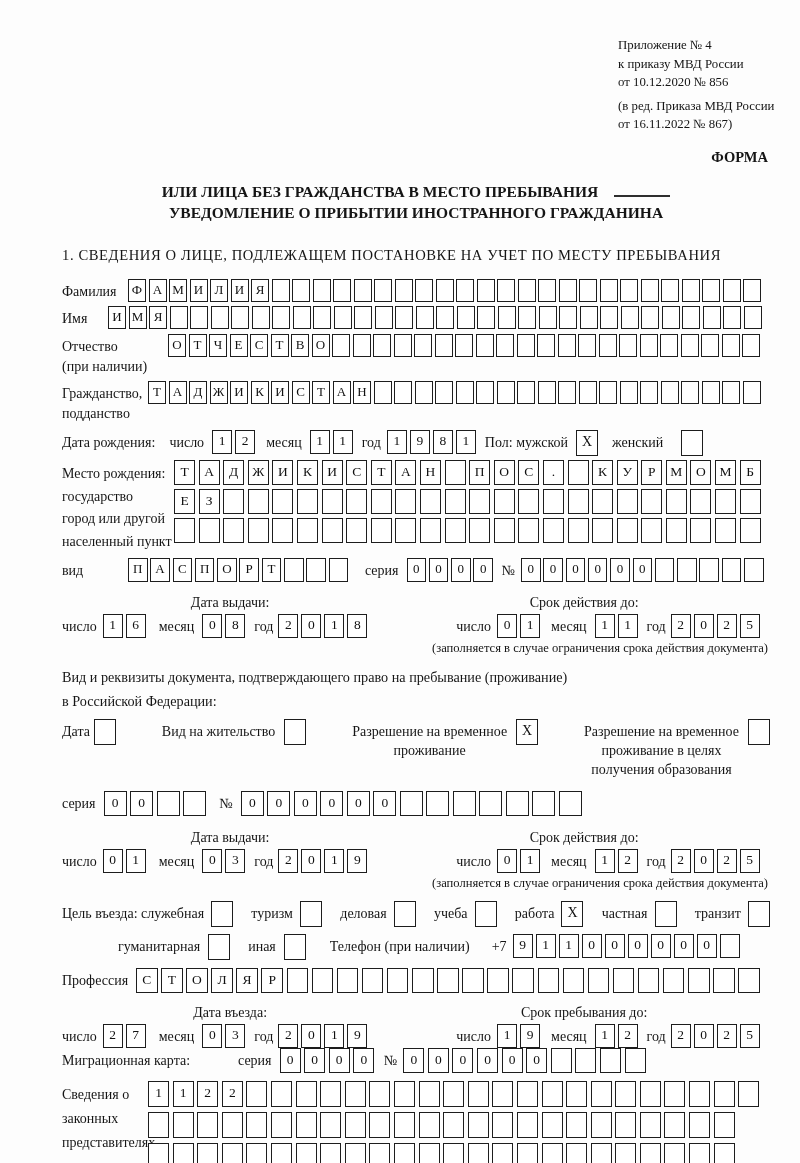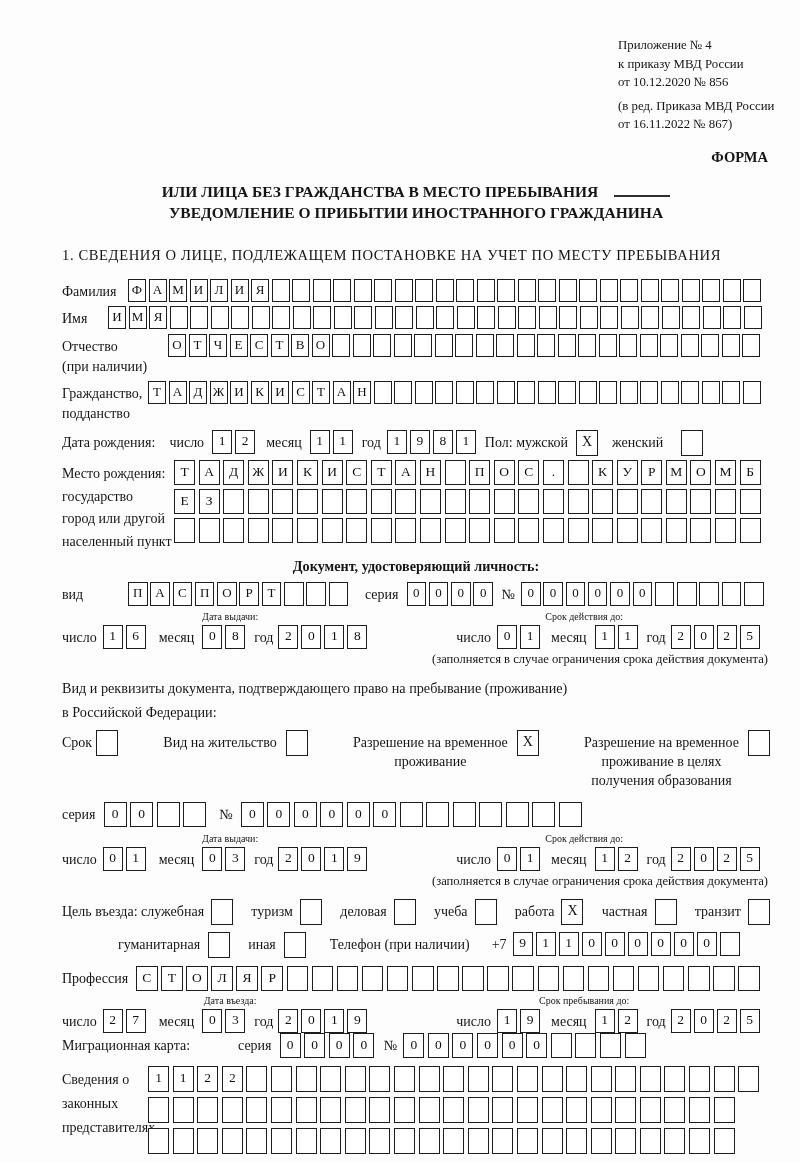--- a/index.html
+++ b/index.html
@@ -47,21 +47,21 @@
   .gap6 { margin-left:6px; } .gap8 { margin-left:8px; } .gap10 { margin-left:10px; }
   .gap14 { margin-left:14px; } .gap18 { margin-left:18px; } .gap24 { margin-left:24px; }
   .r6 { margin-right:6px; } .r8 { margin-right:8px; }
 
   .center-bold { text-align:center; font-weight:bold; font-size:14.2px; margin:4px 0 7px 0; }
 
   .two-dates { display:flex; margin-top:8px; }
   .date-col { }
   .date-col.left { width:47.5%; }
   .date-col.right { width:52.5%; }
-  .date-head { text-align:center; font-size:10px; margin-bottom:3px; }
+  .date-head { text-align:center; font-size:14px; margin-bottom:3px;margin-top:8px; }
   .date-row { display:flex; align-items:flex-start; }
   .note-right { text-align:right; font-size:12.6px; margin-top:3px; padding-right:2px; }
 
   .permit-intro { font-size:14.2px; line-height:24px; margin-top:9px; }
   .cb-row { display:flex; justify-content:space-between; align-items:flex-start; margin-top:6px; }
   .cb-group { display:flex; align-items:flex-start; }
   .cb-group .txt { font-size:14px; line-height:19px; padding-top:3px; }
   .cb-group .txt.center { text-align:center; }
   .cb-group .cells { margin-left:9px; }
 
@@ -360,21 +360,20 @@
           <span class="cell"></span>
           <span class="cell"></span>
           <span class="cell"></span>
           <span class="cell"></span>
           <span class="cell"></span>
           <span class="cell"></span>
         </div>
     </div>
   </div>
 
-  <div class="center-bold" style="margin-top:0">Документ, удостоверяющий личность:</div>
 
   <div class="frow docline">
     <div class="inline-lbl r8" style="width:58px">вид</div>
     <div class="cells docline">
         <span class="cell">П</span>
         <span class="cell">А</span>
         <span class="cell">С</span>
         <span class="cell">П</span>
         <span class="cell">О</span>
         <span class="cell">Р</span>
@@ -454,21 +453,21 @@
   </div>
   <div class="note-right">(заполняется в случае ограничения срока действия документа)</div>
 
   <div class="permit-intro">
     <div>Вид и реквизиты документа, подтверждающего право на пребывание (проживание)</div>
     <div>в Российской Федерации:</div>
   </div>
 
   <div class="cb-row">
     <div class="cb-group">
-      <div class="txt">Срок</div>
+      <div class="txt">Дата</div>
       <div class="cells cb" style="margin-left:4px">
           <span class="cell"></span>
         </div>
     </div>
     <div class="cb-group">
       <div class="txt">Вид на жительство</div>
       <div class="cells cb">
           <span class="cell"></span>
         </div>
     </div>

